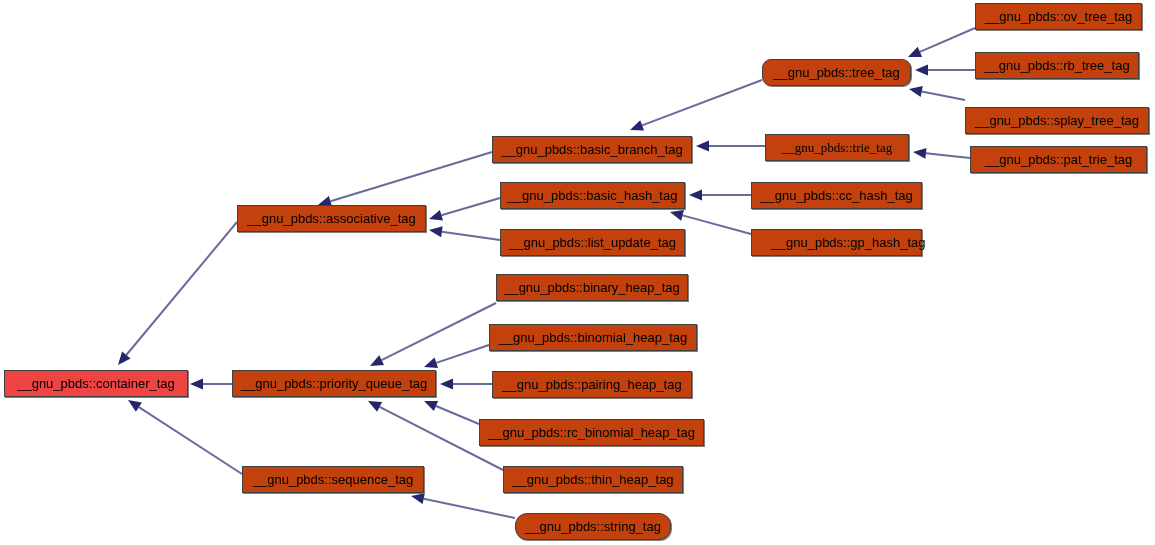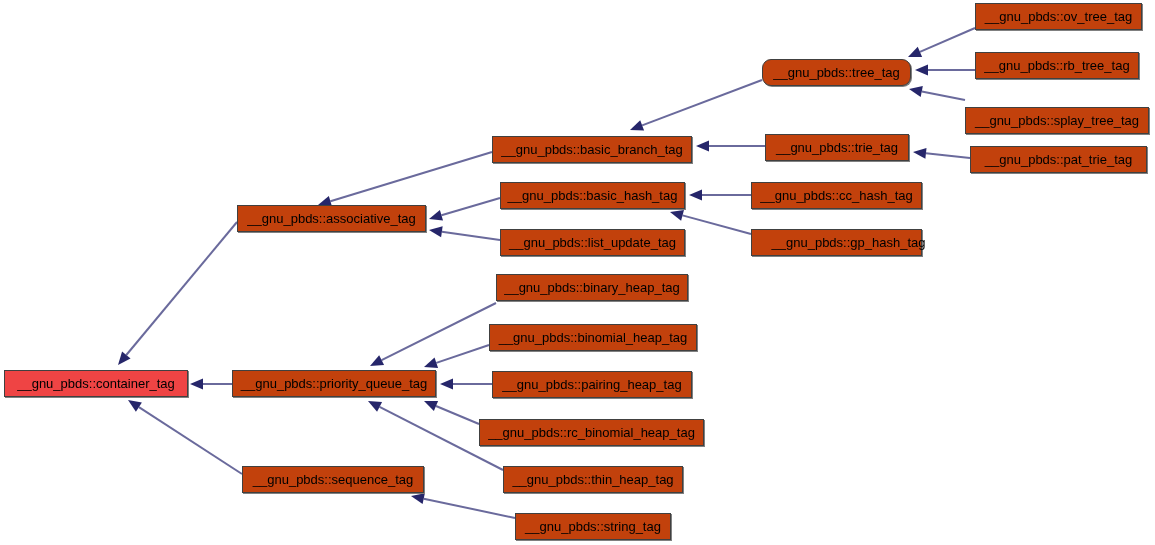--- a/index.html
+++ b/index.html
@@ -157,21 +157,21 @@
       </div>
       <div class="node" style="left: 500px; top: 182px; width: 185px; height: 27px;">
         <span class="node-label">__gnu_pbds::basic_hash_tag</span>
       </div>
       <div class="node" style="left: 500px; top: 229px; width: 185px; height: 27px;">
         <span class="node-label">__gnu_pbds::list_update_tag</span>
       </div>
       <div class="node" style="left: 762px; top: 59px; width: 149px; height: 27px; border-radius: 9px;">
         <span class="node-label">__gnu_pbds::tree_tag</span>
       </div>
-      <div class="node" style="left: 765px; top: 134px; width: 144px; height: 27px;">
+      <div class="node" style="left: 765px; top: 134px; width: 144px; height: 27px; font-family: Liberation Serif, serif;">
         <span class="node-label">__gnu_pbds::trie_tag</span>
       </div>
       <div class="node" style="left: 751px; top: 182px; width: 171px; height: 27px;">
         <span class="node-label">__gnu_pbds::cc_hash_tag</span>
       </div>
       <div class="node" style="left: 751px; top: 229px; width: 171px; height: 27px; padding-left: 24px;">
         <span class="node-label">__gnu_pbds::gp_hash_tag</span>
       </div>
       <div class="node" style="left: 975px; top: 3px; width: 167px; height: 27px;">
         <span class="node-label">__gnu_pbds::ov_tree_tag</span>
@@ -193,18 +193,18 @@
       </div>
       <div class="node" style="left: 492px; top: 371px; width: 200px; height: 27px;">
         <span class="node-label">__gnu_pbds::pairing_heap_tag</span>
       </div>
       <div class="node" style="left: 479px; top: 419px; width: 225px; height: 27px;">
         <span class="node-label">__gnu_pbds::rc_binomial_heap_tag</span>
       </div>
       <div class="node" style="left: 503px; top: 466px; width: 180px; height: 27px;">
         <span class="node-label">__gnu_pbds::thin_heap_tag</span>
       </div>
-      <div class="node" style="left: 515px; top: 513px; width: 156px; height: 27px;">
+      <div class="node" style="left: 515px; top: 513px; width: 156px; height: 27px; border-radius: 12px;">
         <span class="node-label">__gnu_pbds::string_tag</span>
       </div>
     </div>
 
 </div>
 
 </body></html>

